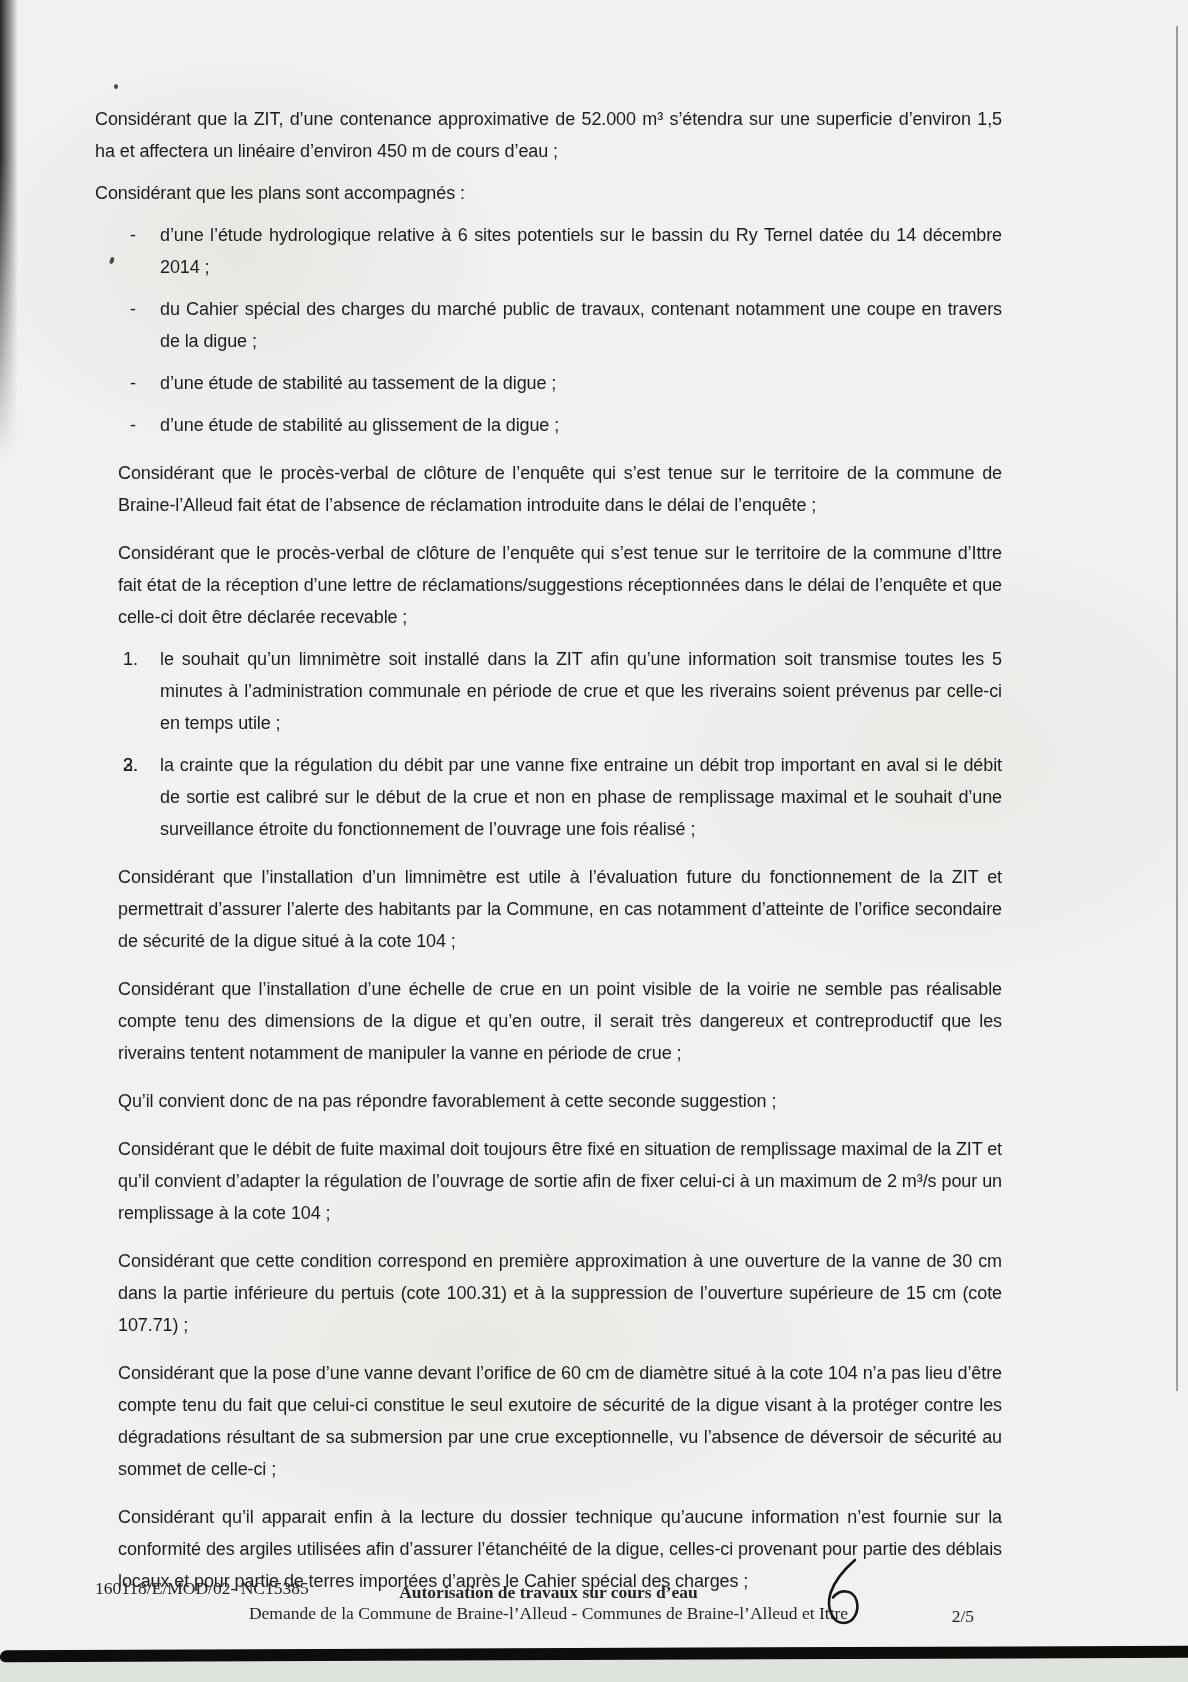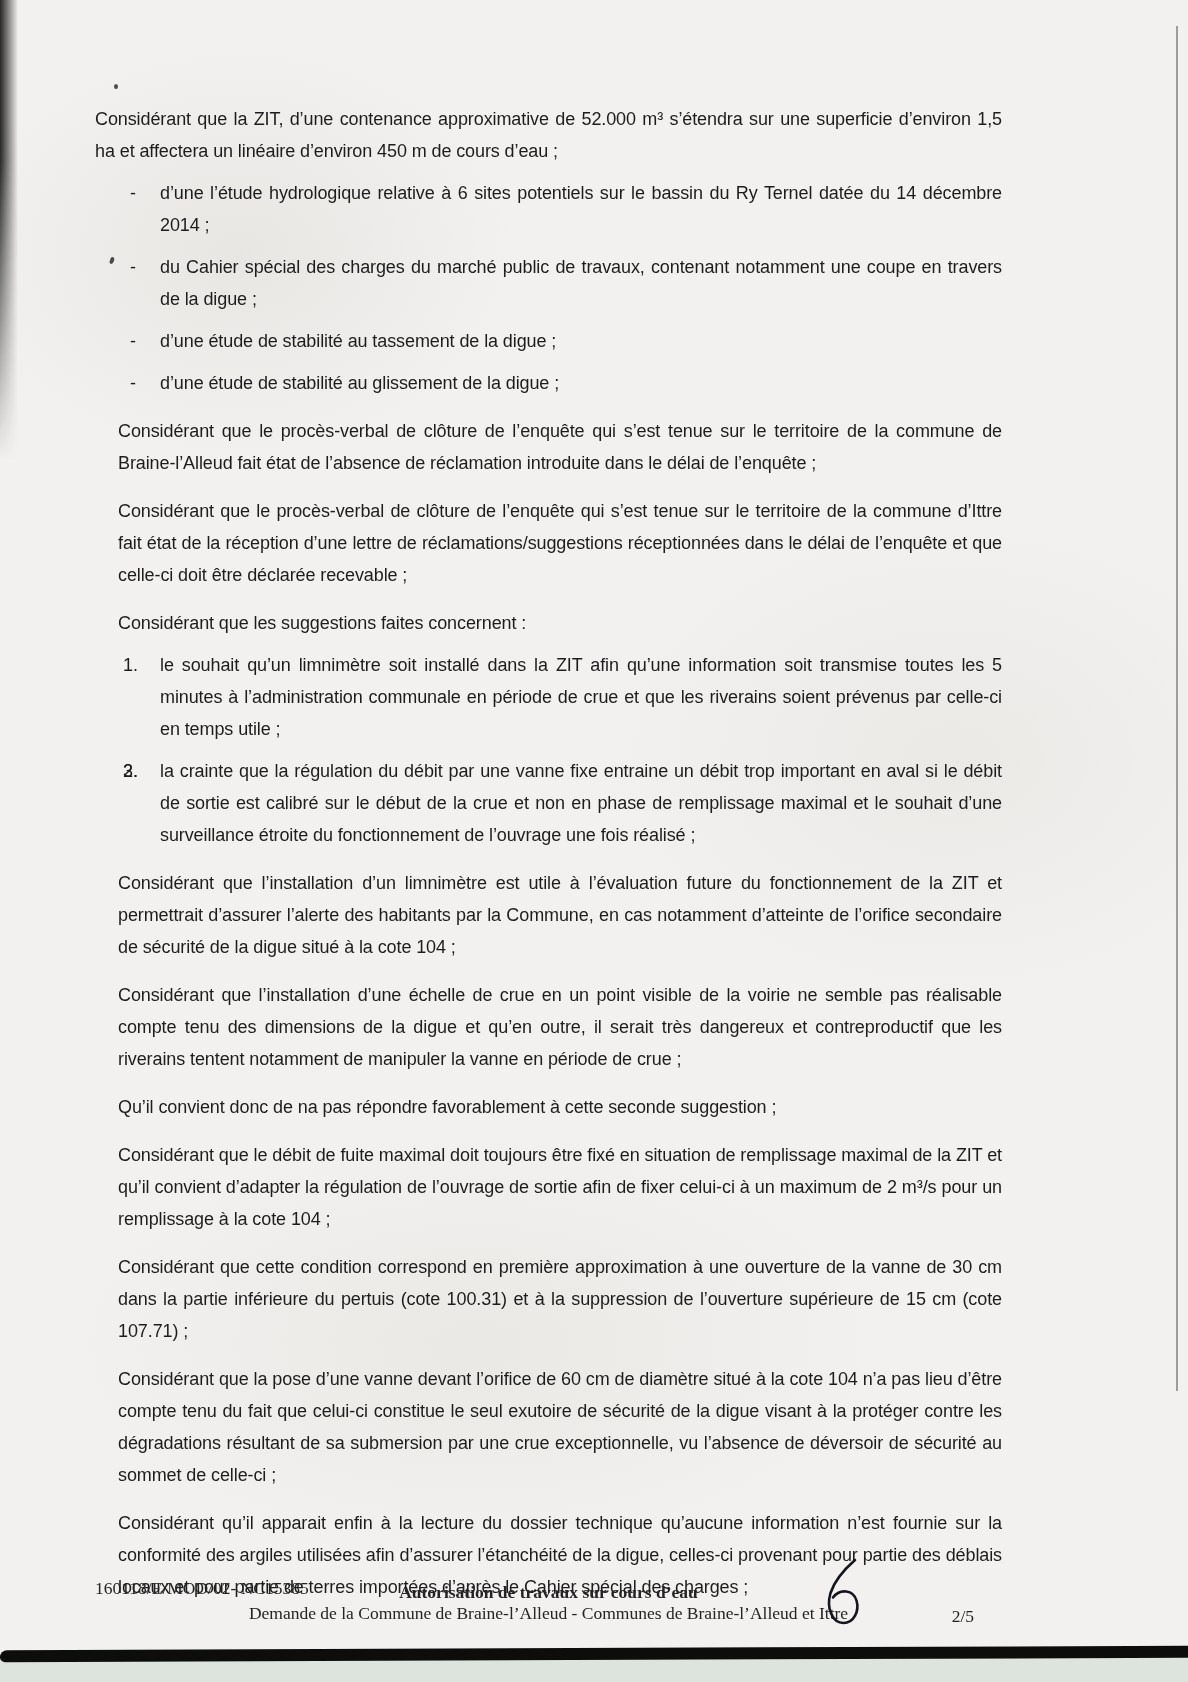--- a/index.html
+++ b/index.html
@@ -74,41 +74,41 @@
   .speck-a { left: 114px; top: 84px; width: 4px; height: 5px; }
   .speck-b { left: 110px; top: 257px; width: 4px; height: 7px; transform: rotate(18deg); border-radius: 40% 60% 60% 40%; }
 </style>
 </head>
 <body>
 
 <div class="page">
 
   <div class="content">
     <div class="block">Considérant que la ZIT, d’une contenance approximative de 52.000 m³ s’étendra sur une superficie d’environ 1,5 ha et affectera un linéaire d’environ 450 m de cours d’eau ;</div>
+    <div class="block">Considérant que les plans sont accompagnés :</div>
 
     <div class="dash-item">
       <span class="marker">-</span>
       <span>d’une l’étude hydrologique relative à 6 sites potentiels sur le bassin du Ry Ternel datée du 14 décembre 2014 ;</span>
     </div>
     <div class="dash-item">
       <span class="marker">-</span>
       <span>du Cahier spécial des charges du marché public de travaux, contenant notamment une coupe en travers de la digue ;</span>
     </div>
     <div class="dash-item">
       <span class="marker">-</span>
       <span>d’une étude de stabilité au tassement de la digue ;</span>
     </div>
     <div class="dash-item">
       <span class="marker">-</span>
       <span>d’une étude de stabilité au glissement de la digue ;</span>
     </div>
 
     <div class="block indent1">Considérant que le procès-verbal de clôture de l’enquête qui s’est tenue sur le territoire de la commune de Braine-l’Alleud fait état de l’absence de réclamation introduite dans le délai de l’enquête ;</div>
     <div class="block indent1">Considérant que le procès-verbal de clôture de l’enquête qui s’est tenue sur le territoire de la commune d’Ittre fait état de la réception d’une lettre de réclamations/suggestions réceptionnées dans le délai de l’enquête et que celle-ci doit être déclarée recevable ;</div>
-    <div class="block indent1">Considérant que les suggestions faites concernent :</div>
 
     <div class="num-item">
       <span class="marker">1.</span>
       <span>le souhait qu’un limnimètre soit installé dans la ZIT afin qu’une information soit transmise toutes les 5 minutes à l’administration communale en période de crue et que les riverains soient prévenus par celle-ci en temps utile ;</span>
     </div>
     <div class="num-item">
       <span class="marker">2.</span>
     </div>
     <div class="num-item">
       <span class="marker">3.</span>

